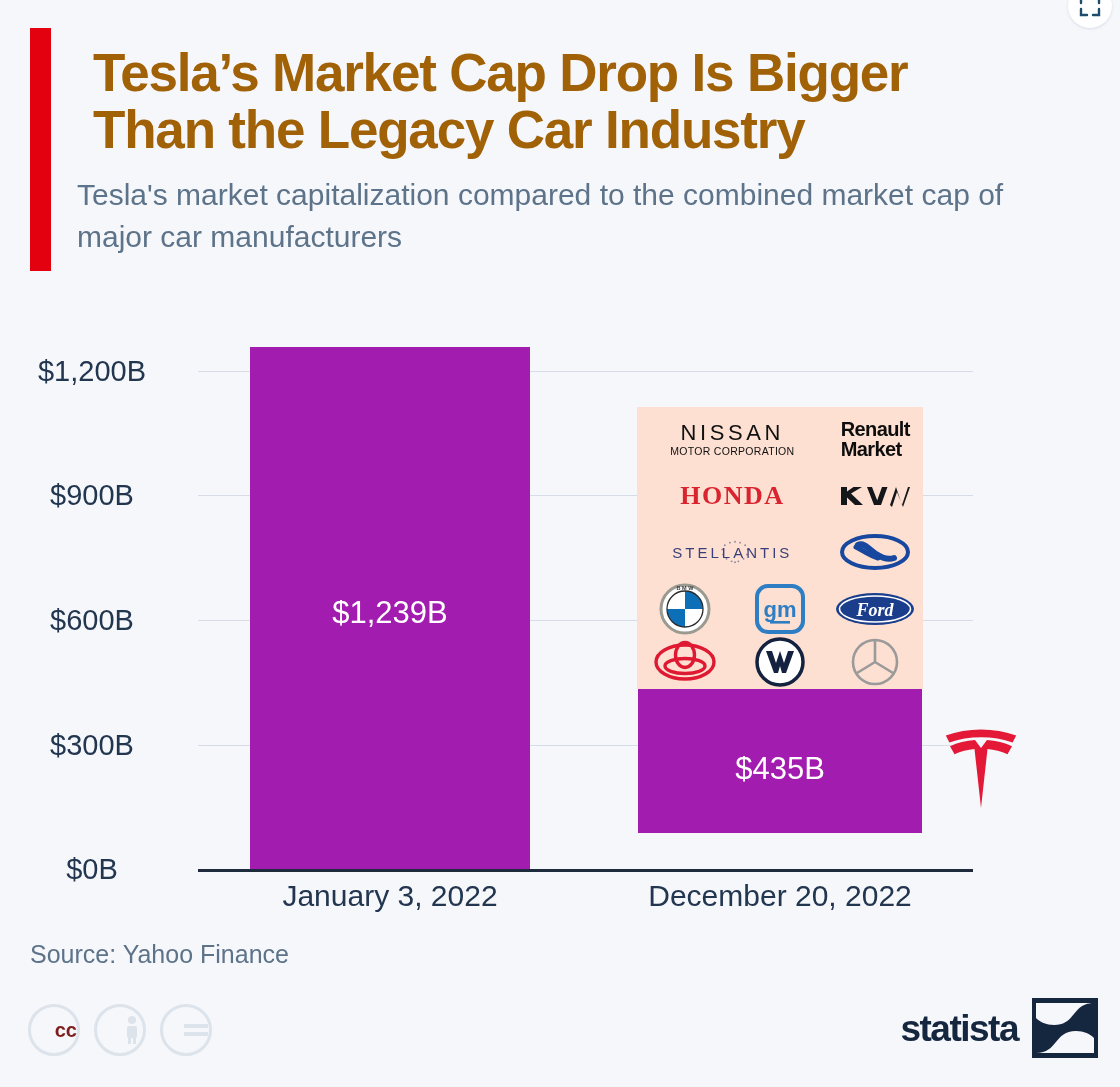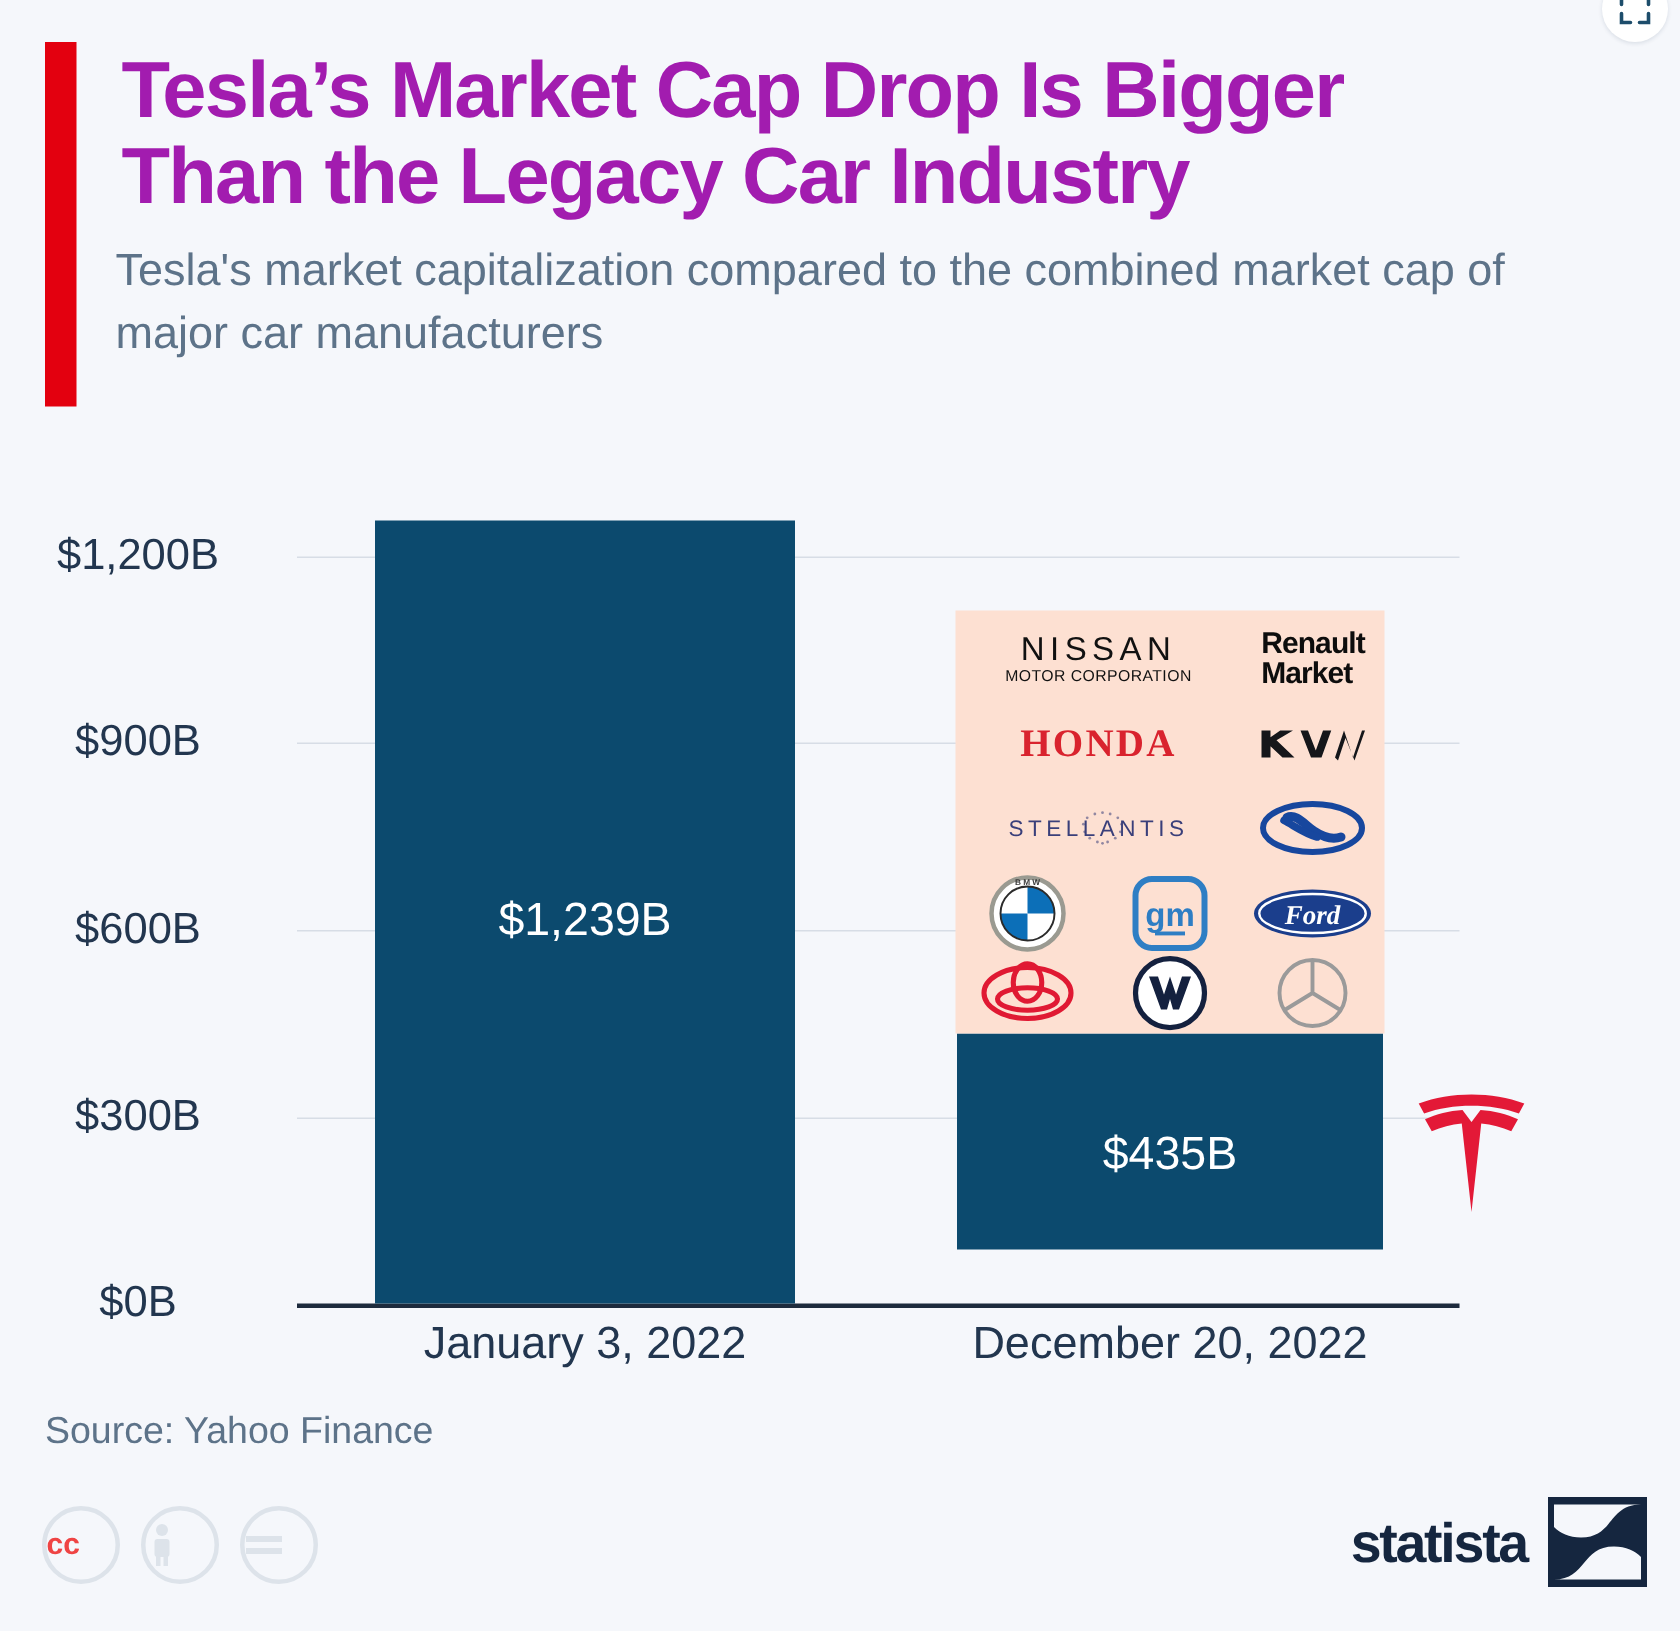--- a/index.html
+++ b/index.html
@@ -46,22 +46,22 @@
     height: 243px;
     background: #e3000f;
   }
   .header-text { padding-top: 0px; }
   .title {
     font-family: "Liberation Sans", sans-serif;
     font-weight: bold;
     font-size: 53px;
     line-height: 1.08;
     letter-spacing: -1.2px;
-    color: #a21caf;
-    margin: 4px;
+    color: #a16207;
+    margin: 16px;
     white-space: nowrap;
   }
   .subtitle {
     font-family: "Liberation Sans", sans-serif;
     font-weight: normal;
     font-size: 30px;
     line-height: 1.38;
     color: #5d7389;
     margin: 14px 0 0 0;
     max-width: 1000px;
@@ -102,21 +102,21 @@
     width: 180px;
     text-align: center;
     font-size: 29px;
     color: #22364f;
     transform: translateY(-50%);
     white-space: nowrap;
   }
 
   .bar {
     position: absolute;
-    background: #0c4a6e;
+    background: #a21caf;
   }
   .bar-value {
     position: absolute;
     width: 100%;
     text-align: center;
     color: #ffffff;
     font-size: 31px;
     font-family: "Liberation Sans", sans-serif;
     white-space: nowrap;
   }
@@ -236,22 +236,22 @@
     display: flex;
     gap: 14px;
   }
   .cc-badge {
     width: 52px;
     height: 52px;
     border-radius: 50%;
     border: 3px solid #dde3ea;
     display: flex;
     align-items: center;
-    justify-content: flex-start;
-    color: #ef4444;
+    justify-content: flex-end;
+    color: #7f1d1d;
     font-weight: bold;
     font-size: 20px;
     font-family: "Liberation Sans", sans-serif;
     box-sizing: border-box;
   }
   .statista {
     position: absolute;
     right: 22px;
     top: 998px;
     display: flex;

